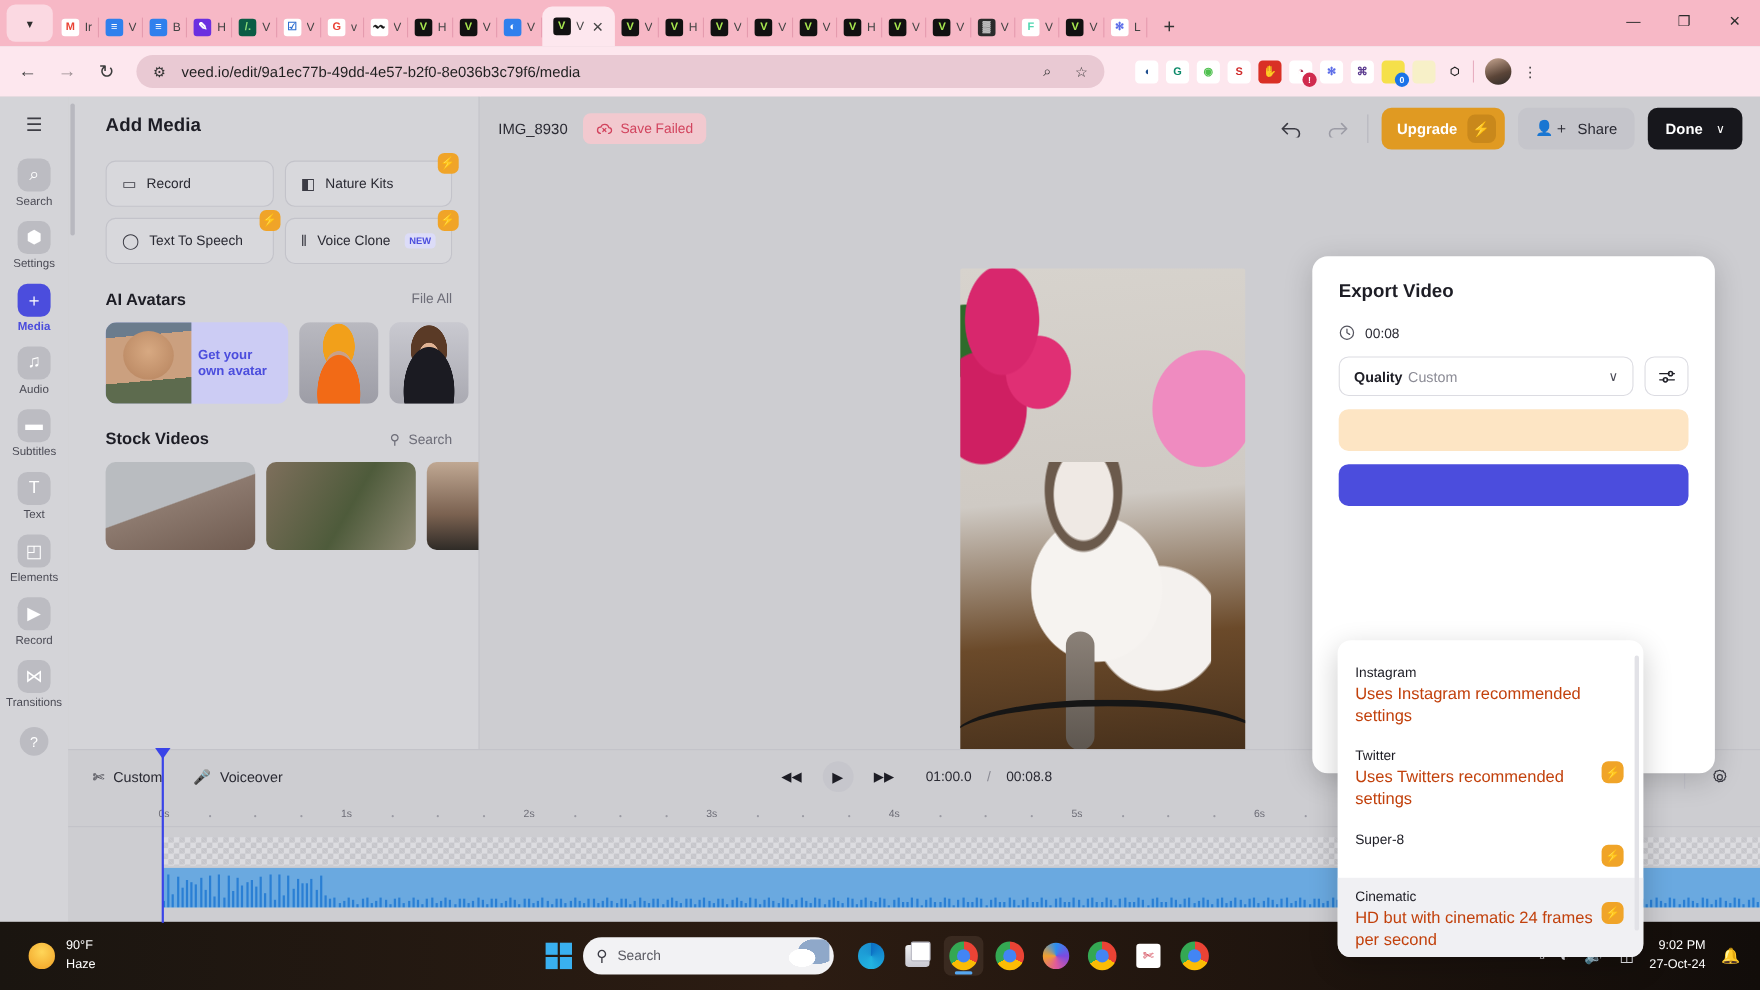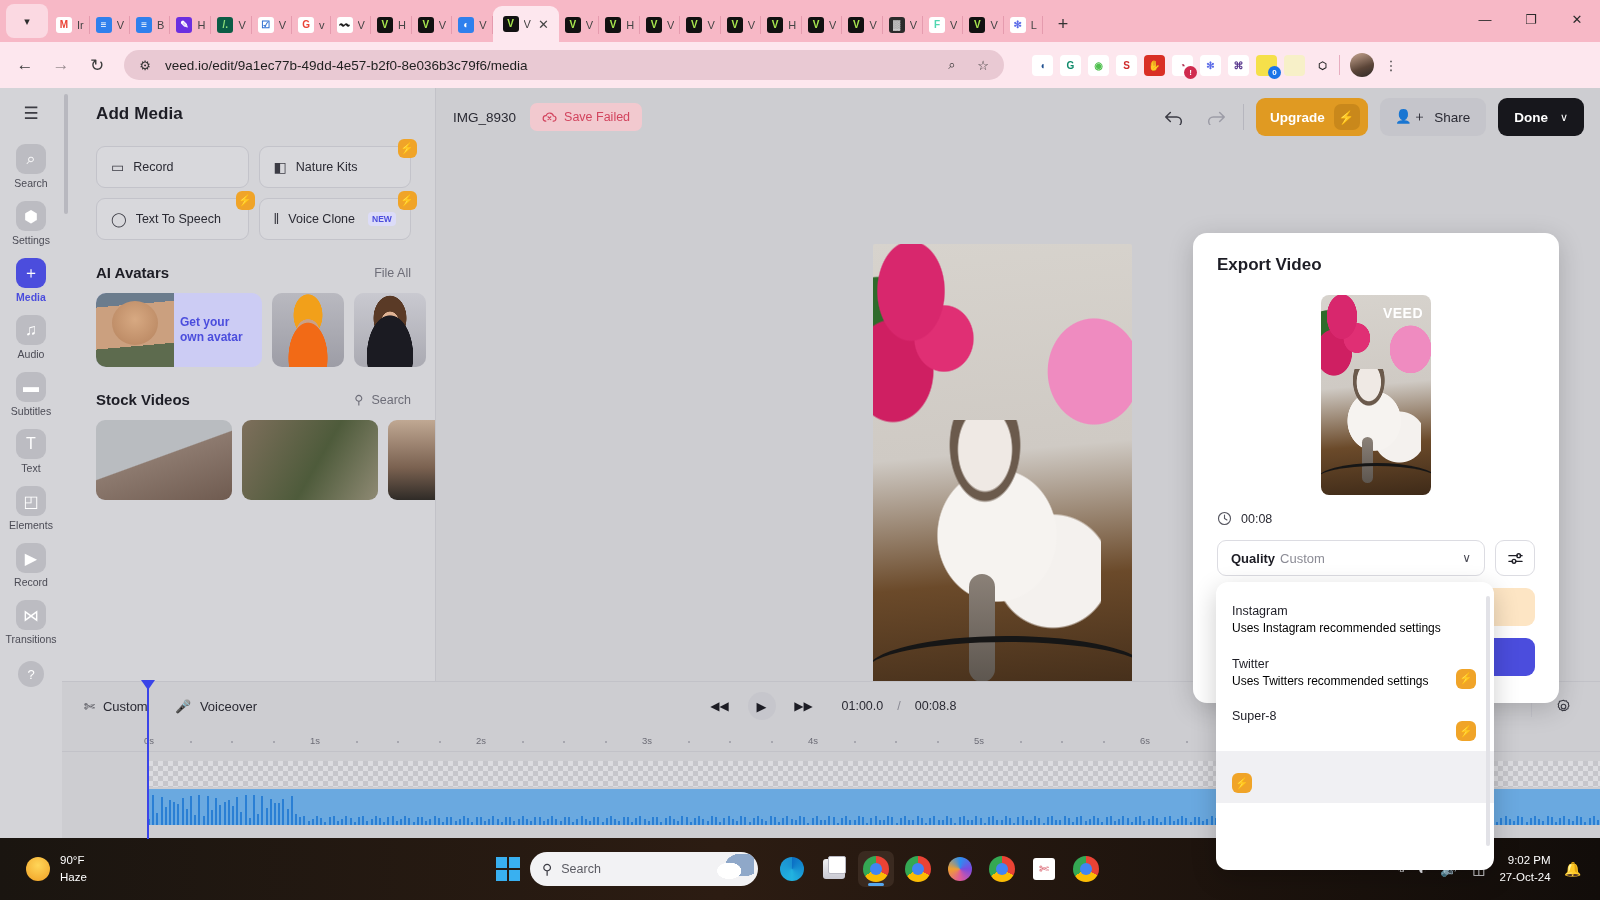--- a/index.html
+++ b/index.html
@@ -109,21 +109,21 @@
     display: flex; align-items: center; gap: 9px; padding-left: 14px; position: relative;
     font-size: 12.5px; color: #2a2a33; cursor: pointer;
   }
   .pro-dot {
     position: absolute; right: -7px; top: -8px; width: 19px; height: 19px; border-radius: 6px;
     background: #f0a428; color: #fff; font-size: 11px; display: flex;
     align-items: center; justify-content: center;
   }
   .badge-new { background: #dcdcf8; color: #4b4ddd; font-size: 8.5px; font-weight: bold;
                padding: 2px 4px; border-radius: 4px; margin-left: 4px; }
-  .sec-head { display: flex; align-items: center; justify-content: space-between; margin-top: 24px; margin-bottom: 12px; }
+  .sec-head { display: flex; justify-content: space-between; margin-top: 24px; margin-bottom: 12px; }
   .sec-title { font-size: 15px; font-weight: bold; color: #1d1d25; }
   .sec-action { font-size: 12.5px; color: #6d6d78; cursor: pointer; }
   .avatars { display: flex; gap: 10px; }
   .av-wide { flex: 0 0 166px; height: 74px; border-radius: 10px; background: #ccccf4;
              display: flex; align-items: center; overflow: hidden; cursor: pointer; }
   .av-face { width: 78px; height: 74px; position: relative;
              background: linear-gradient(175deg,#6b7c8d 0 18%, #cba07f 18% 70%, #5d6b4e 70%); }
   .av-face::after { content:''; position:absolute; inset: 8px 16px 22px 16px; border-radius:50%;
                     background: radial-gradient(circle at 50% 42%, #d7a982, #b5825d); }
   .av-txt { font-size: 12px; font-weight: bold; color: #4b4ddd; line-height: 1.25; padding-left: 6px; }
@@ -259,21 +259,21 @@
 
   #dropdown {
     position:absolute; left: 1216px; top: 494px; width: 278px; height: 288px;
     background:#fff; border-radius: 12px; box-shadow: 0 8px 26px rgba(0,0,0,.20);
     padding: 12px 0 0 0; z-index: 30; overflow:hidden;
   }
   .dd-item { padding: 10px 18px 10px 16px; display:flex; gap: 8px; align-items:flex-start; cursor:pointer; }
   .dd-item.hl { background:#f0f0f3; }
   .dd-txt { flex: 1; }
   .dd-name { font-size: 12.5px; color:#1d1d25; margin-bottom: 3px; }
-  .dd-desc { font-size: 12px; color:#000000; line-height: 1.3; }
+  .dd-desc { font-size: 15px; color:#c2410c; line-height: 1.3; }
   .dd-bolt { width: 20px; height: 20px; border-radius: 6px; background:#f0a428; color:#fff;
              font-size: 11px; display:flex; align-items:center; justify-content:center; margin-top: 12px; }
   .dd-scroll { position:absolute; right: 4px; top: 14px; width: 4px; height: 250px;
                background:#e2e2e7; border-radius: 2px; }
 
   
   #taskbar { position:absolute; left:0; top: 838px; width: 1600px; height: 62px;
              background: linear-gradient(90deg,#1a1510,#2c1c12 45%,#120d0a); display:flex; align-items:center; }
   .tb-weather { display:flex; align-items:center; gap: 10px; padding-left: 26px; }
   .sun { width: 24px; height: 24px; border-radius: 50%;
@@ -1050,28 +1050,20 @@
           <div class="wave" style="left: 1432.2px; height: 7.79815px;"></div>
           <div class="wave" style="left: 1436.4px; height: 2.53205px;"></div>
           <div class="wave" style="left: 1440.6px; height: 7.1367px;"></div>
           <div class="wave" style="left: 1444.8px; height: 8.9181px;"></div>
           <div class="wave" style="left: 1449px; height: 5.46401px;"></div>
         </div>
     </div>
 
     <div id="export">
       <div class="exp-title">Export Video</div>
-      <div id="exp-thumb">
-        <div class="flower-a" style="transform:scale(.45);transform-origin:top left;left:-6px;top:-4px"></div>
-        <div class="flower-b" style="transform:scale(.45);transform-origin:top right;right:-12px;top:24px"></div>
-        <div class="cat" style="transform:scale(.45);transform-origin:top left;left:10px;top:74px"></div>
-        <div class="cat-tail" style="left:41px;top:142px;width:11px;height:46px"></div>
-        <div class="wire" style="left:-4px;top:168px;width:120px;height:16px;border-top-width:3px"></div>
-        <div class="veed-wm">VEED</div>
-      </div>
       <div class="exp-dur">
         <svg width="15" height="15" viewBox="0 0 16 16">
           <circle cx="8" cy="8" r="6.4" fill="none" stroke="#55555f" stroke-width="1.2"></circle>
           <path d="M8 4.4V8l2.6 1.6" fill="none" stroke="#55555f" stroke-width="1.2" stroke-linecap="round"></path>
         </svg>
         <span>00:08</span>
       </div>
       <div class="exp-row">
         <div class="exp-select">
           <b>Quality</b>
@@ -1105,20 +1097,24 @@
             </div>
             <div class="dd-bolt">⚡</div>
           </div>
           <div class="dd-item">
             <div class="dd-txt">
               <div class="dd-name">Super-8</div>
             </div>
             <div class="dd-bolt">⚡</div>
           </div>
           <div class="dd-item hl">
+            <div class="dd-txt">
+              <div class="dd-name">Cinematic</div>
+              <div class="dd-desc">HD but with cinematic 24 frames per second</div>
+            </div>
             <div class="dd-bolt">⚡</div>
           </div>
         </div>
       <div class="dd-scroll"></div>
     </div>
 
   </div>
 
   <div id="taskbar">
     <div class="tb-weather">

